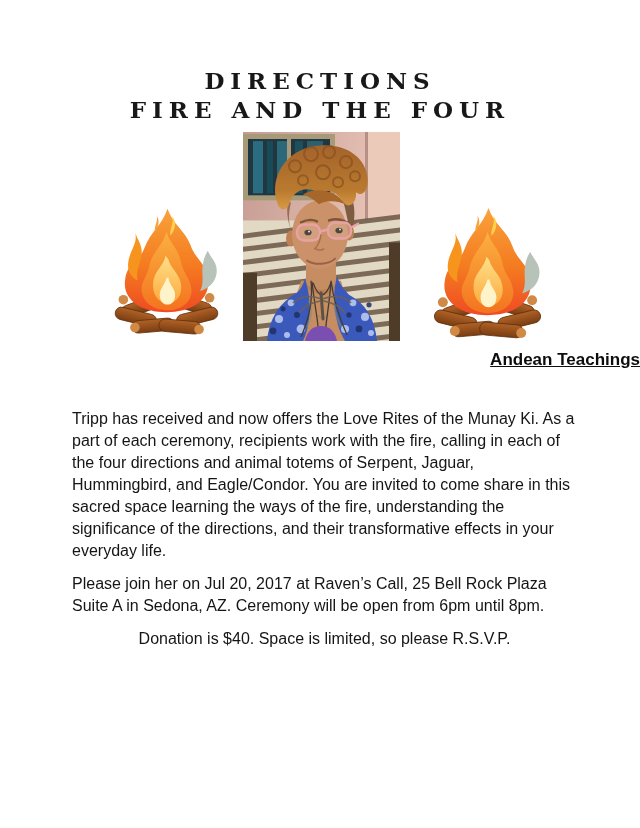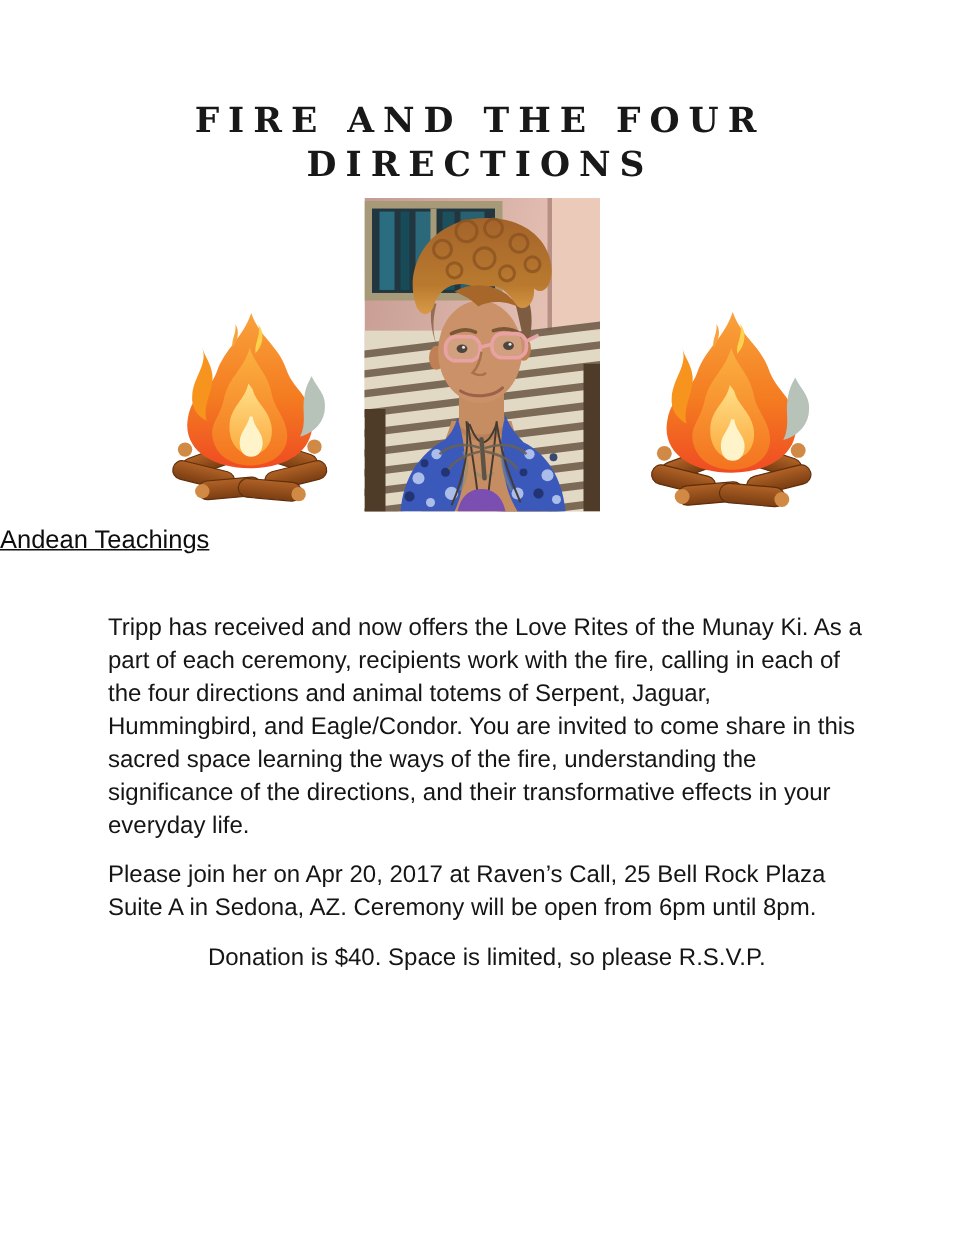--- a/index.html
+++ b/index.html
@@ -28,22 +28,22 @@
   }
   .art-fire-left  { position: absolute; left: 109px; top: 201px; width: 115px; height: 138px; }
   .art-fire-right { position: absolute; left: 428px; top: 201px; width: 119px; height: 141px; }
   .portrait       { position: absolute; left: 243px; top: 132px; width: 157px; height: 209px; }
   .portrait svg, .art-fire-left svg, .art-fire-right svg { display: block; width: 100%; height: 100%; }
   .caption {
     position: absolute;
     top: 350px;
     left: 0;
     width: 100%;
-    text-align: left;
-    font-weight: normal;
+    text-align: right;
+    font-weight: bold;
     font-size: 17px;
     text-decoration: underline;
     color: #0d0d0d;
   }
   .content {
     position: absolute;
     top: 408px;
     left: 72px;
     width: 505px;
     font-weight: normal;
@@ -113,22 +113,22 @@
       </g>
       <circle cx="27" cy="130" r="5" fill="#d18a45"></circle>
       <circle cx="94" cy="132" r="5" fill="#d18a45"></circle>
     </symbol>
   </defs>
 </svg>
 
 <div class="page">
 
   <div class="title">
+    <div>DIRECTIONS</div>
     <div>FIRE AND THE FOUR</div>
-    <div>DIRECTIONS</div>
   </div>
 
   <div class="art-fire-left">
     <svg viewBox="0 0 120 140">
         <use href="#campfire"></use>
       </svg>
   </div>
 
   <div class="portrait">
     <svg viewBox="0 0 157 208" preserveAspectRatio="none">
@@ -256,17 +256,17 @@
   <div class="art-fire-right">
     <svg viewBox="0 0 120 140">
         <use href="#campfire"></use>
       </svg>
   </div>
 
   <div class="caption">Andean Teachings</div>
 
   <div class="content">
     <p>Tripp has received and now offers the Love Rites of the Munay Ki. As a part of each ceremony, recipients work with the fire, calling in each of the four directions and animal totems of Serpent, Jaguar, Hummingbird, and Eagle/Condor. You are invited to come share in this sacred space learning the ways of the fire, understanding the significance of the directions, and their transformative effects in your everyday life.</p>
-    <p>Please join her on Apr 20, 2017 at Raven’s Call, 25 Bell Rock Plaza Suite A in Sedona, AZ. Ceremony will be open from 6pm until 8pm.</p>
+    <p>Please join her on Jul 20, 2017 at Raven’s Call, 25 Bell Rock Plaza Suite A in Sedona, AZ. Ceremony will be open from 6pm until 8pm.</p>
     <p class="centered">Donation is $40. Space is limited, so please R.S.V.P.</p>
   </div>
 
 </div>
 
 </body></html>

